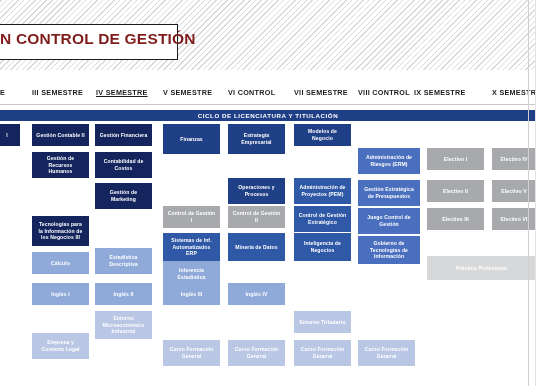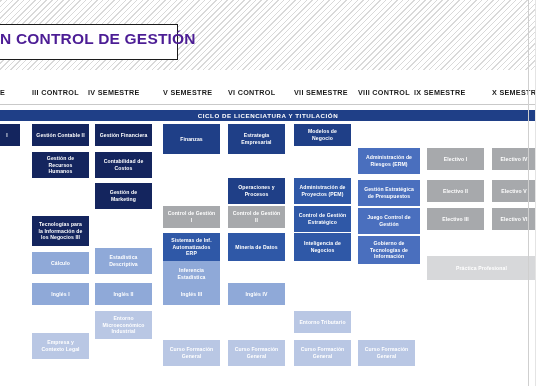--- a/index.html
+++ b/index.html
@@ -20,21 +20,21 @@
         #d9d9d9 3px, #d9d9d9 4px
       );
   }
   #title-box{
     position:absolute;left:-120px;top:24px;width:296px;height:34px;
     background:#ffffff;border:1.5px solid #1c1c1c;
     display:flex;align-items:center;
   }
   #title-text{
     position:absolute;left:0px;top:30px;width:170px;
-    font-size:15.5px;font-weight:bold;letter-spacing:.2px;color:#4c1d95;
+    font-size:15.5px;font-weight:bold;letter-spacing:.2px;color:#7f1d1d;
     white-space:nowrap;
   }
   
   #sem-header{
     position:absolute;left:0;top:88px;width:536px;height:18px;
   }
   .sem-label{
     position:absolute;top:0;
     font-size:7.2px;font-weight:bold;color:#1a1a1a;letter-spacing:.3px;
     white-space:nowrap;
@@ -75,22 +75,22 @@
 </style>
 </head>
 <body>
 
 <div id="hatch-band"></div>
 <div id="title-box"></div>
 <div id="title-text">N CONTROL DE GESTIÓN</div>
 
 <div id="sem-header">
     <div class="sem-label" style="left: 0px;">E</div>
-    <div class="sem-label" style="left: 32px;">III CONTROL</div>
-    <div class="sem-label" style="left: 88px;">IV SEMESTRE</div>
+    <div class="sem-label" style="left: 32px;">III SEMESTRE</div>
+    <div class="sem-label" style="left: 96px; text-decoration: underline;">IV SEMESTRE</div>
     <div class="sem-label" style="left: 163px;">V SEMESTRE</div>
     <div class="sem-label" style="left: 228px;">VI CONTROL</div>
     <div class="sem-label" style="left: 294px;">VII SEMESTRE</div>
     <div class="sem-label" style="left: 358px;">VIII CONTROL</div>
     <div class="sem-label" style="left: 414px;">IX SEMESTRE</div>
     <div class="sem-label" style="left: 492px;">X SEMESTRE</div>
   </div>
 <div id="header-rule"></div>
 
 <div id="ciclo-bar">

